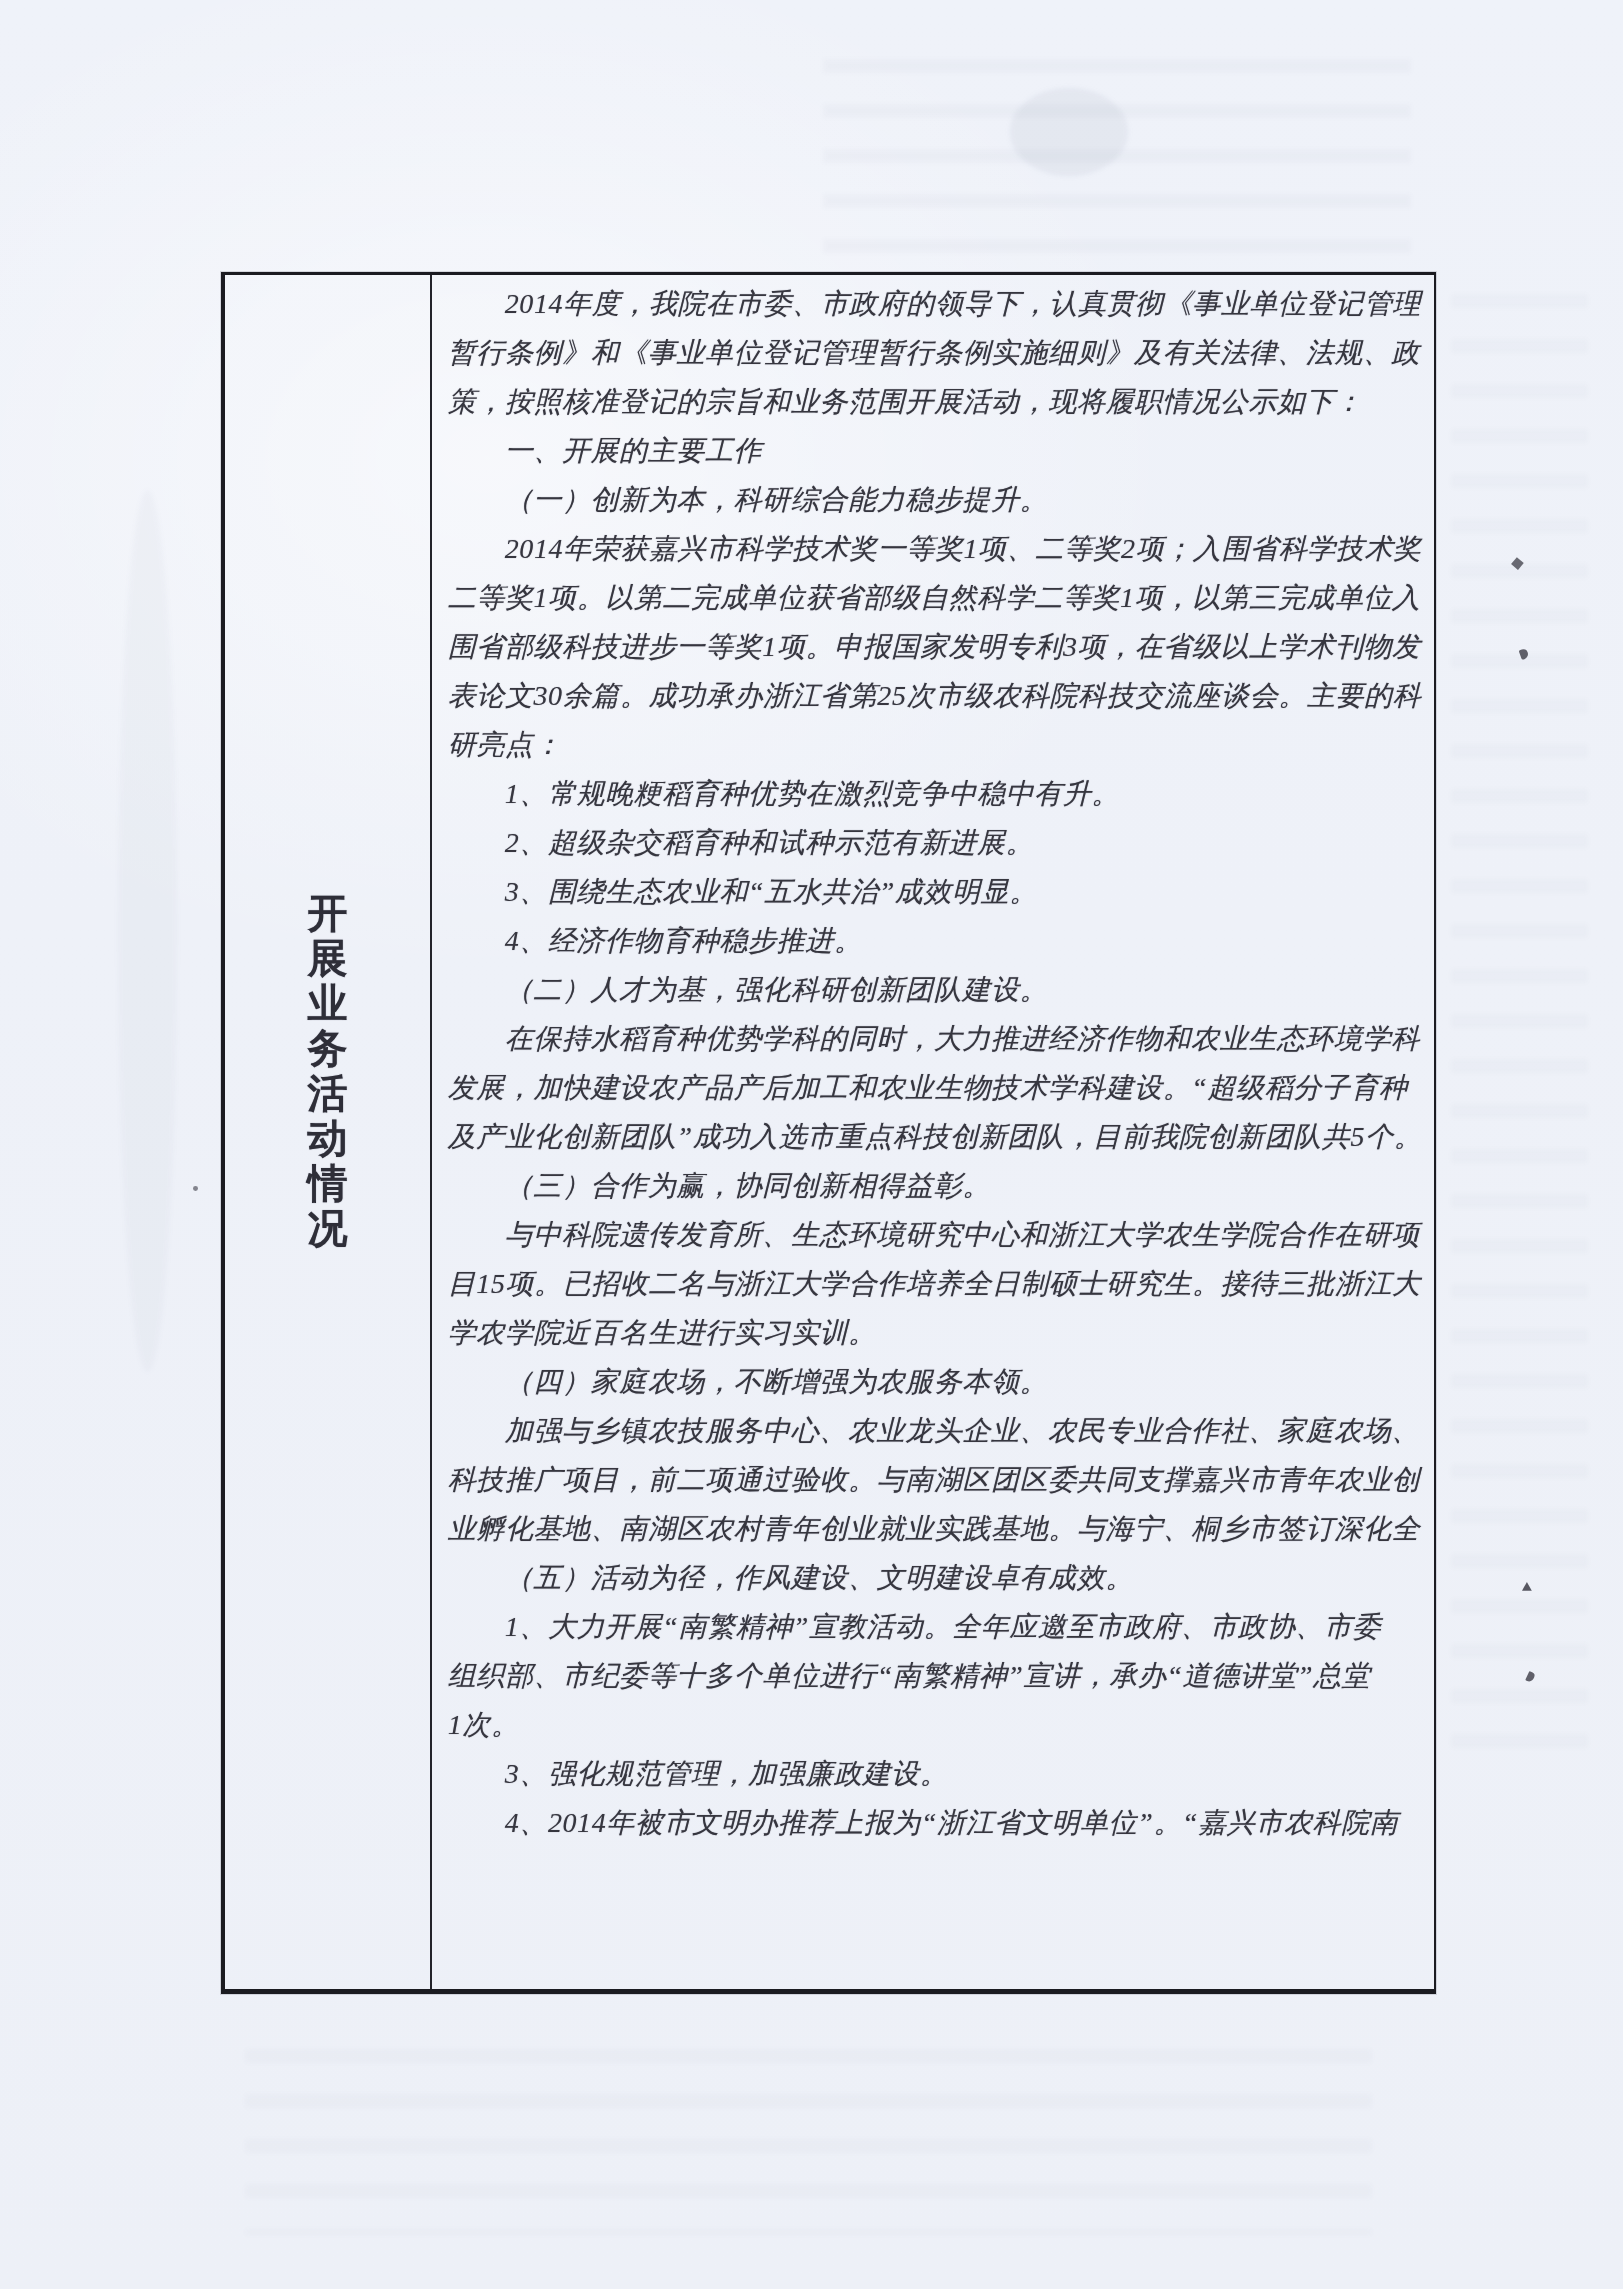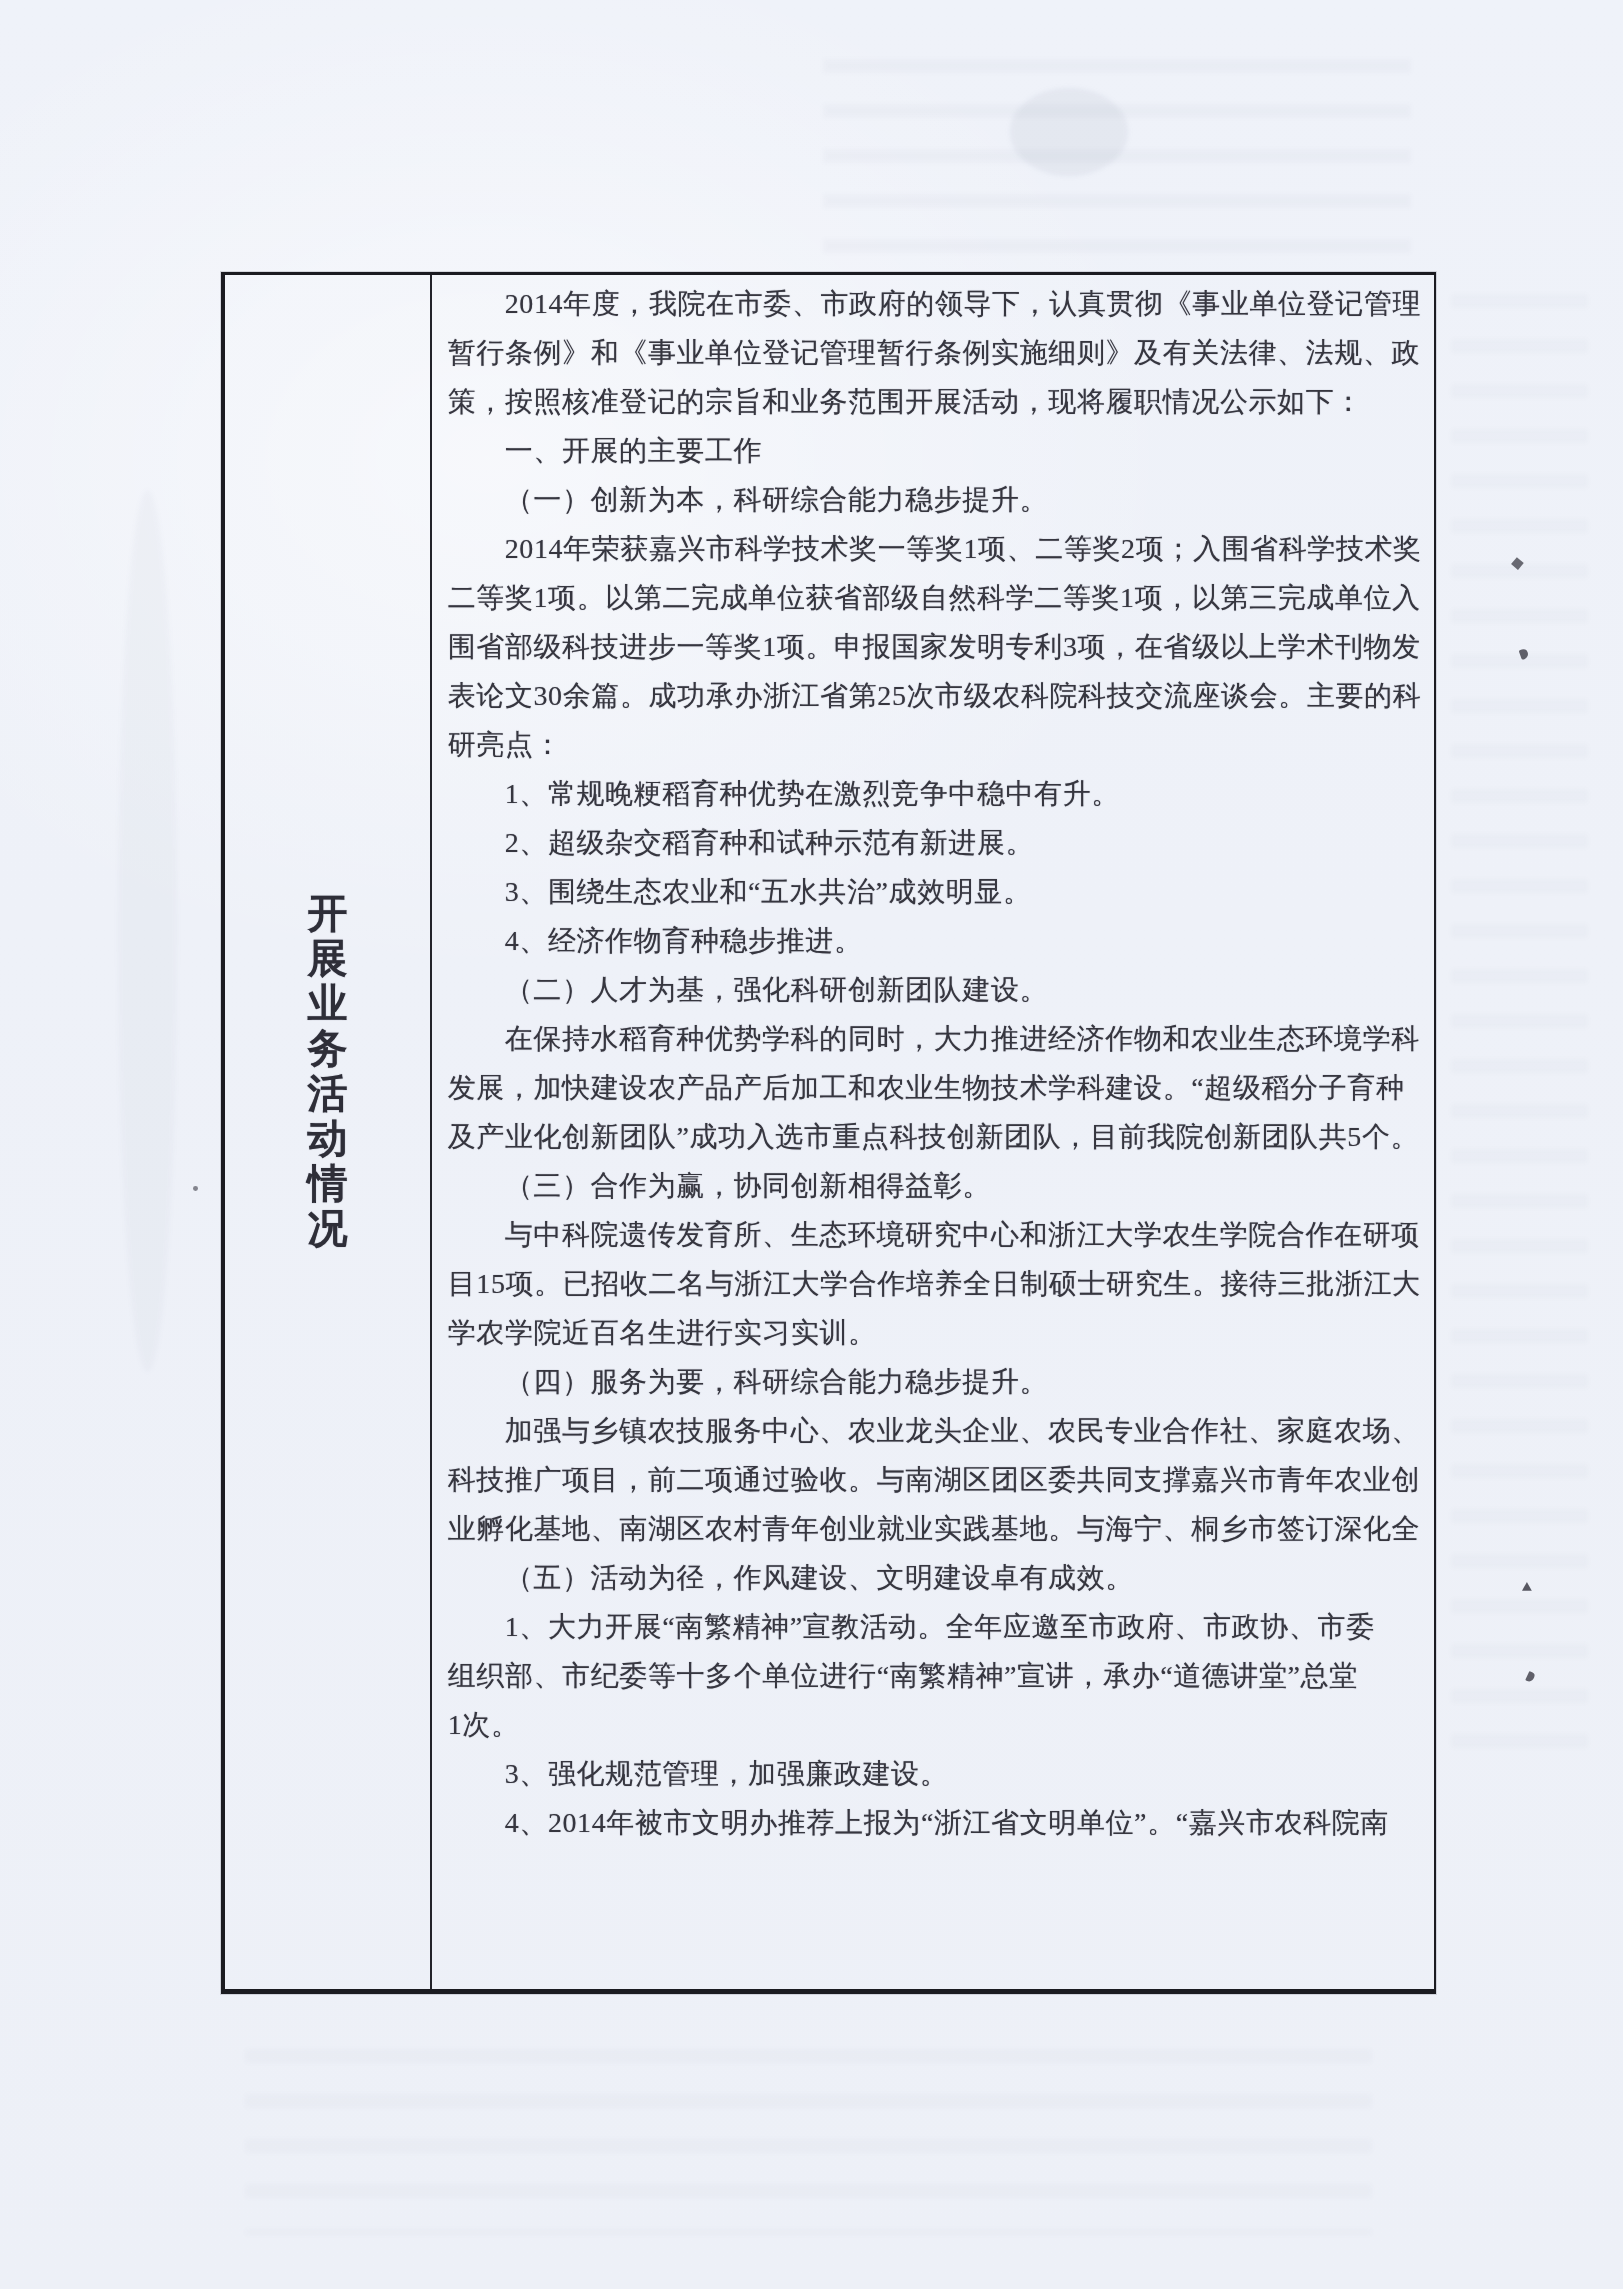--- a/index.html
+++ b/index.html
@@ -47,20 +47,21 @@
     flex:1 1 auto;
     padding:3.9px 17.6px 0 15.7px;
     box-sizing:border-box;
   }
   .content-line{
     font-size:28px;line-height:49px;height:49px;
     letter-spacing:0.6px;
     color:#36363f;
     text-shadow:0 0 1px rgba(45,45,65,.5);
     white-space:nowrap;
+    font-style:italic;
   }
   .content-line.indent{padding-left:57px;}
 </style>
 </head>
 <body>
 
 <div class="page">
 
   <div class="ghost stripes" style="left:823px;top:59px;width:588px;height:196px;opacity:.35;"></div>
   <div class="ghost stripes" style="left:1451px;top:294px;width:137px;height:1470px;opacity:.30;"></div>
@@ -105,21 +106,21 @@
         <div class="content-line indent">3、围绕生态农业和“五水共治”成效明显。</div>
         <div class="content-line indent">4、经济作物育种稳步推进。</div>
         <div class="content-line indent">（二）人才为基，强化科研创新团队建设。</div>
         <div class="content-line indent">在保持水稻育种优势学科的同时，大力推进经济作物和农业生态环境学科</div>
         <div class="content-line">发展，加快建设农产品产后加工和农业生物技术学科建设。“超级稻分子育种</div>
         <div class="content-line">及产业化创新团队”成功入选市重点科技创新团队，目前我院创新团队共5个。</div>
         <div class="content-line indent">（三）合作为赢，协同创新相得益彰。</div>
         <div class="content-line indent">与中科院遗传发育所、生态环境研究中心和浙江大学农生学院合作在研项</div>
         <div class="content-line">目15项。已招收二名与浙江大学合作培养全日制硕士研究生。接待三批浙江大</div>
         <div class="content-line">学农学院近百名生进行实习实训。</div>
-        <div class="content-line indent">（四）服务为要，科研综合能力稳步提升。</div>
+        <div class="content-line indent">（四）家庭农场，不断增强为农服务本领。</div>
         <div class="content-line indent">加强与乡镇农技服务中心、农业龙头企业、农民专业合作社、家庭农场、</div>
         <div class="content-line">科技推广项目，前二项通过验收。与南湖区团区委共同支撑嘉兴市青年农业创</div>
         <div class="content-line">业孵化基地、南湖区农村青年创业就业实践基地。与海宁、桐乡市签订深化全</div>
         <div class="content-line indent">（五）活动为径，作风建设、文明建设卓有成效。</div>
         <div class="content-line indent">1、大力开展“南繁精神”宣教活动。全年应邀至市政府、市政协、市委</div>
         <div class="content-line">组织部、市纪委等十多个单位进行“南繁精神”宣讲，承办“道德讲堂”总堂</div>
         <div class="content-line">1次。</div>
         <div class="content-line indent">3、强化规范管理，加强廉政建设。</div>
         <div class="content-line indent">4、2014年被市文明办推荐上报为“浙江省文明单位”。“嘉兴市农科院南</div>
       </div>

